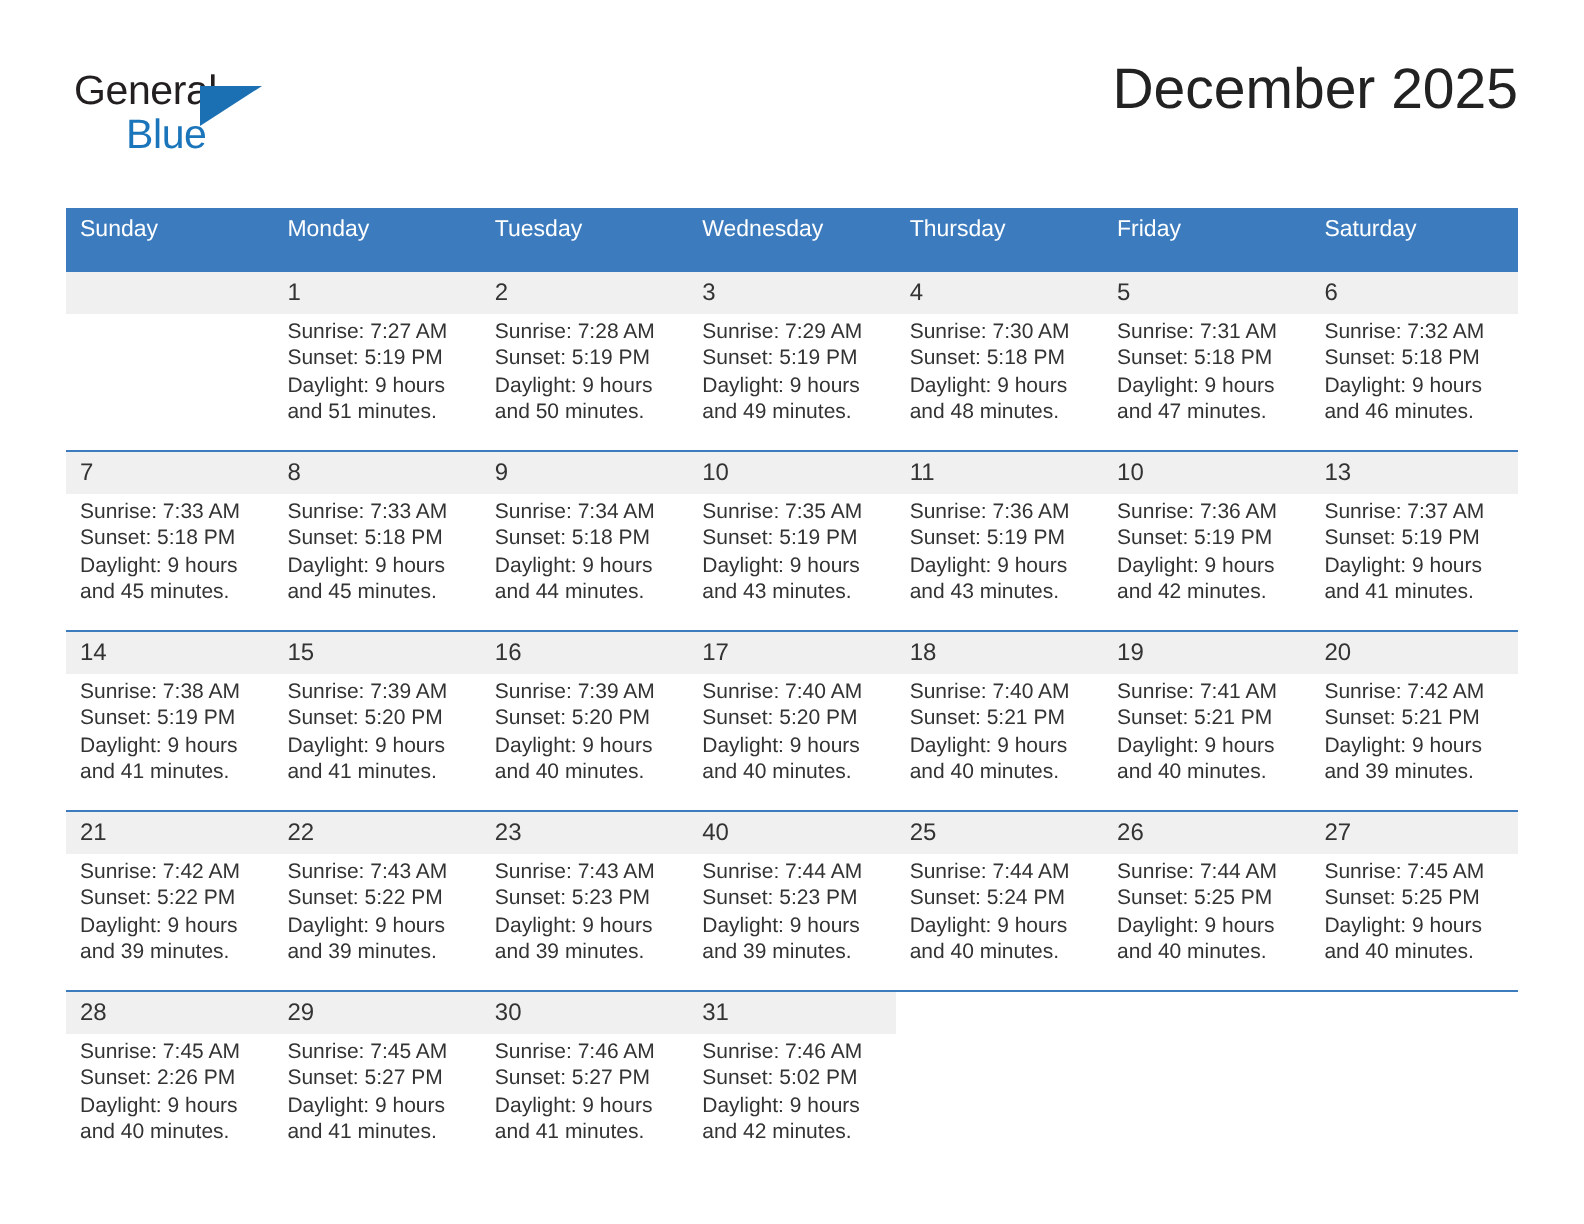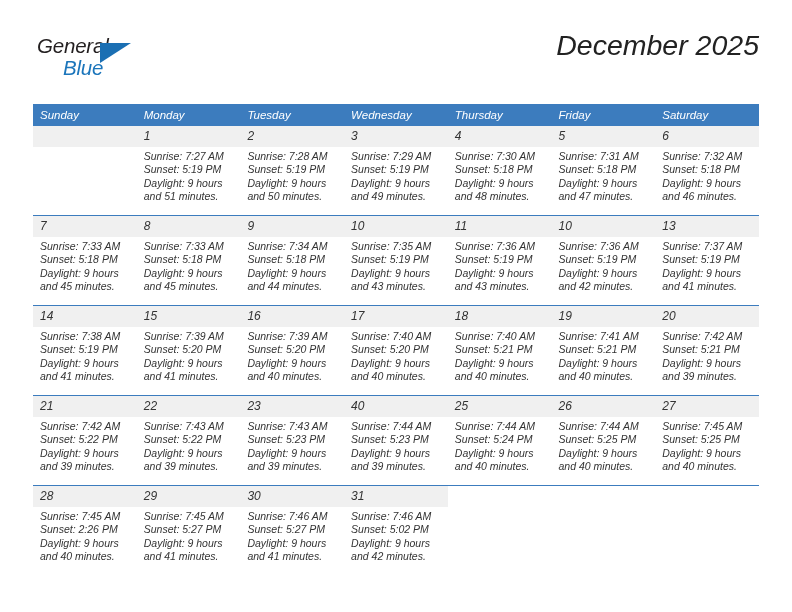--- a/index.html
+++ b/index.html
@@ -12,21 +12,20 @@
     background: #ffffff;
     font-family: "Liberation Sans", sans-serif;
     color: #1a1a1a;
     overflow: hidden;
   }
   .page {
     position: relative;
     width: 792px;
     height: 612px;
     box-sizing: border-box;
-    font-style: italic;
   }
 
   
   .header {
     position: absolute;
     left: 33px;
     top: 28px;
     right: 33px;
     height: 68px;
   }
@@ -94,21 +93,21 @@
     width: 726px;
     border-collapse: collapse;
     table-layout: fixed;
   }
   .cal th {
     background: #3c7cbe;
     color: #ffffff;
     font-size: 11.5px;
     font-weight: normal;
     text-align: left;
-    padding: 5px 0 5px 7px;
+    padding: 5px 0 15px 7px;
     height: 12px;
     border: none;
   }
   .cal td {
     vertical-align: top;
     padding: 0;
     border: none;
     width: 103.7px;
     height: 89px;
     border-top: 1px solid #3c7cbe;

